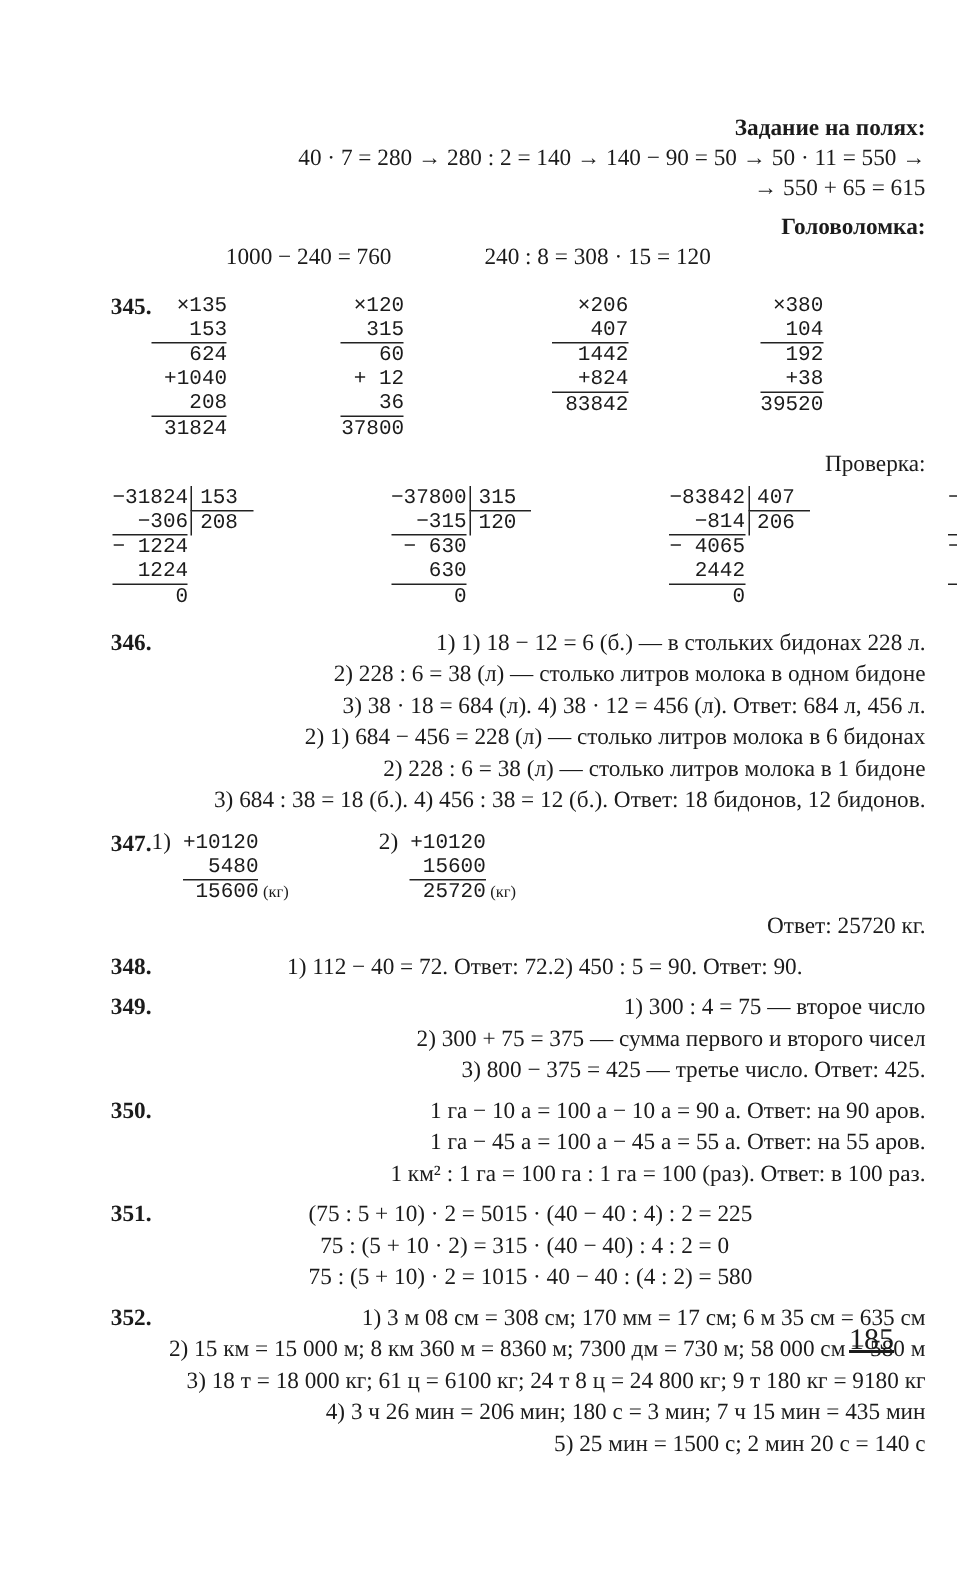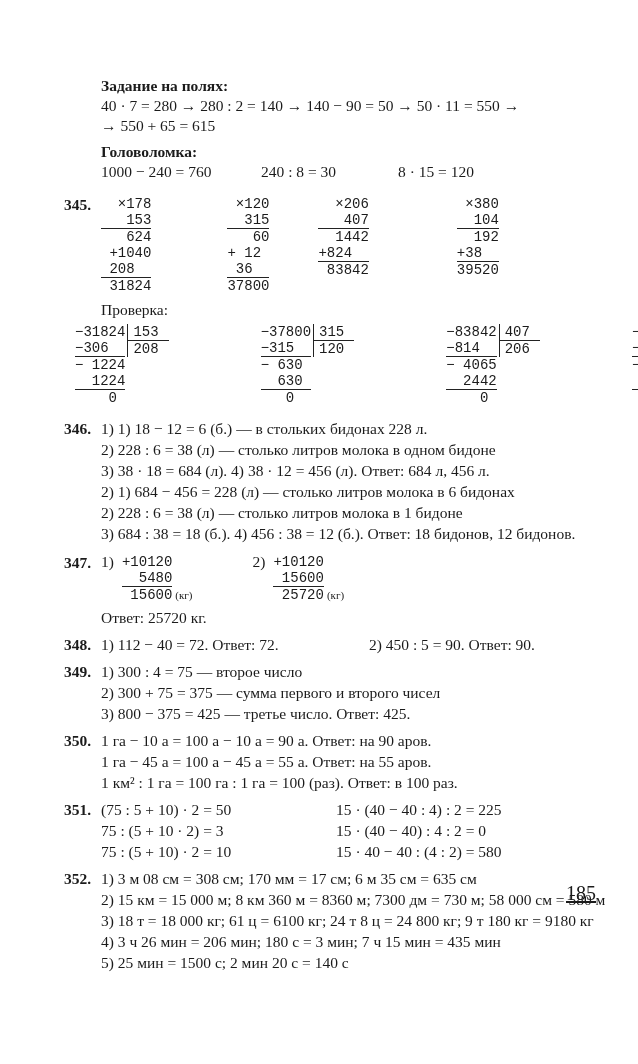--- a/index.html
+++ b/index.html
@@ -1,32 +1,32 @@
 <!DOCTYPE html>
 <html><head>
 <meta charset="utf-8">
 <style>
   html,body{margin:0;padding:0;}
   body{
     width:638px;height:1064px;background:#ffffff;color:#1b1b1b;
     font-family:"Liberation Serif", serif;font-size:15.5px;overflow:hidden;
   }
-  .page{padding:76px 4px 0 64px;position:relative;height:988px;box-sizing:border-box;}
+  .page{padding:76px 21px 0 64px;position:relative;height:988px;box-sizing:border-box;text-align:right;}
   .h{font-weight:bold;line-height:20px;}
   .tline{line-height:20px;white-space:nowrap;}
   .tline21{line-height:21px;white-space:nowrap;}
   .sec{display:flex;align-items:flex-start;}
   .num{width:37px;flex:none;font-weight:bold;line-height:21px;}
   .body{flex:1;min-width:0;}
   
   .arith{display:inline-block;font-family:"Liberation Mono", monospace;font-size:14px;line-height:16px;vertical-align:top;}
   .aline{white-space:pre;min-height:16px;}
   .aline.u{border-bottom:1.6px solid #222;}
   .multrow{display:flex;margin:2px 0 6px 0;}
-  .m1{margin-right:76px;}.m2{margin-right:49px;}.m3{margin-right:88px;}
+  .m1{margin-right:76px;}.m2{margin-right:99px;}.m3{margin-right:88px;}
   .divrow{display:flex;margin:4px 0 2px -26px;gap:44px;}
   .divblk{display:flex;align-items:flex-start;margin-right:48px;}
   .divleft{font-family:"Liberation Mono", monospace;font-size:14px;line-height:16px;}
   .divright{font-family:"Liberation Mono", monospace;font-size:14px;line-height:16px;margin-left:2px;}
   .divisor{border-left:1.6px solid #222;border-bottom:1.6px solid #222;padding:0 10px 0 5px;}
   .quotient{border-left:1.6px solid #222;padding:0 10px 0 5px;}
   .row347{display:flex;align-items:flex-start;margin:2px 0 4px 0;}
   .plabel{line-height:16px;margin-right:8px;}
   .sumwrap{display:flex;align-items:flex-end;margin-right:60px;}
   .unit{line-height:16px;margin-left:3px;font-size:11px;}
@@ -60,21 +60,21 @@
         <span class="tline">8 · 15 = 120</span>
       </div>
     </div>
   </div>
 
   <div class="sec mb10">
     <div class="num">345.</div>
     <div class="body">
       <div class="multrow">
         <div class="arith m1">
-          <div class="aline">  ×178</div>
+          <div class="aline">  ×135</div>
           <div class="aline u">   153</div>
           <div class="aline">   624</div>
           <div class="aline"> +1040</div>
           <div class="aline u"> 208</div>
           <div class="aline"> 31824</div>
         </div>
         <div class="arith m2">
           <div class="aline"> ×120</div>
           <div class="aline u">  315</div>
           <div class="aline">   60</div>

